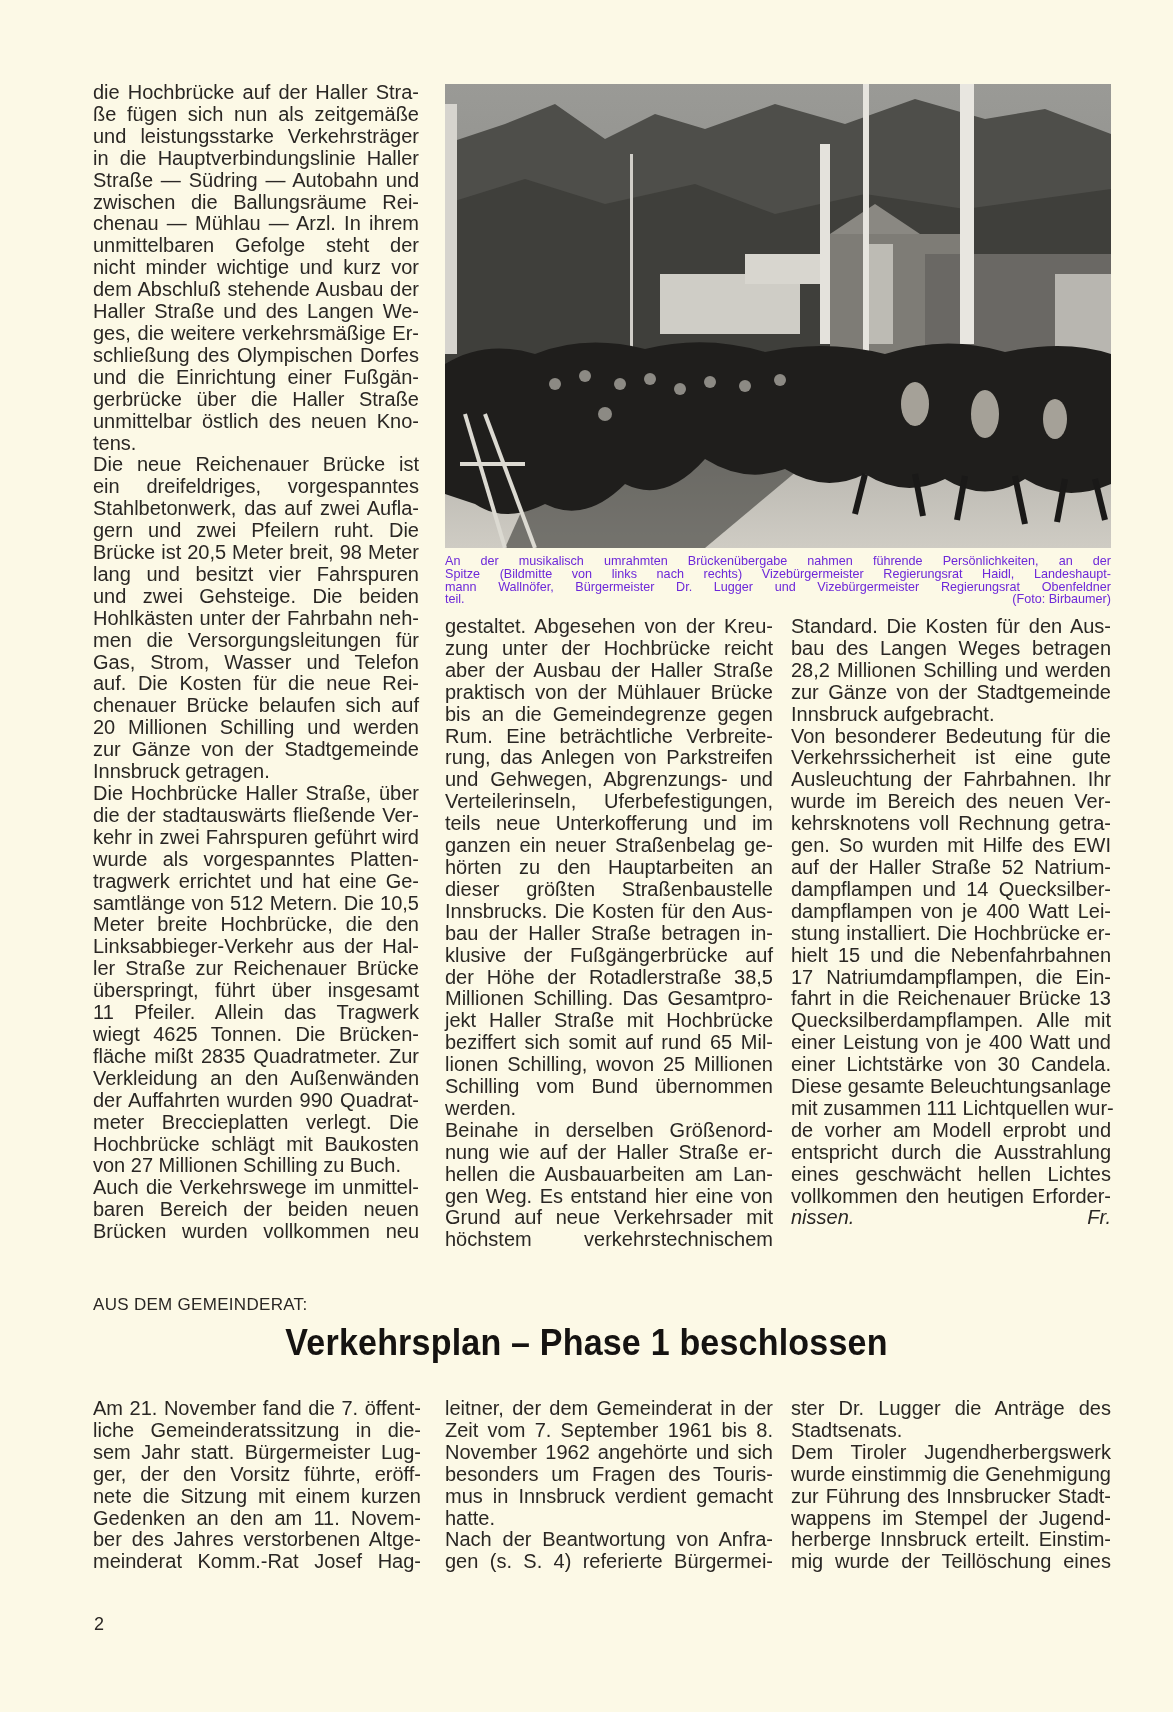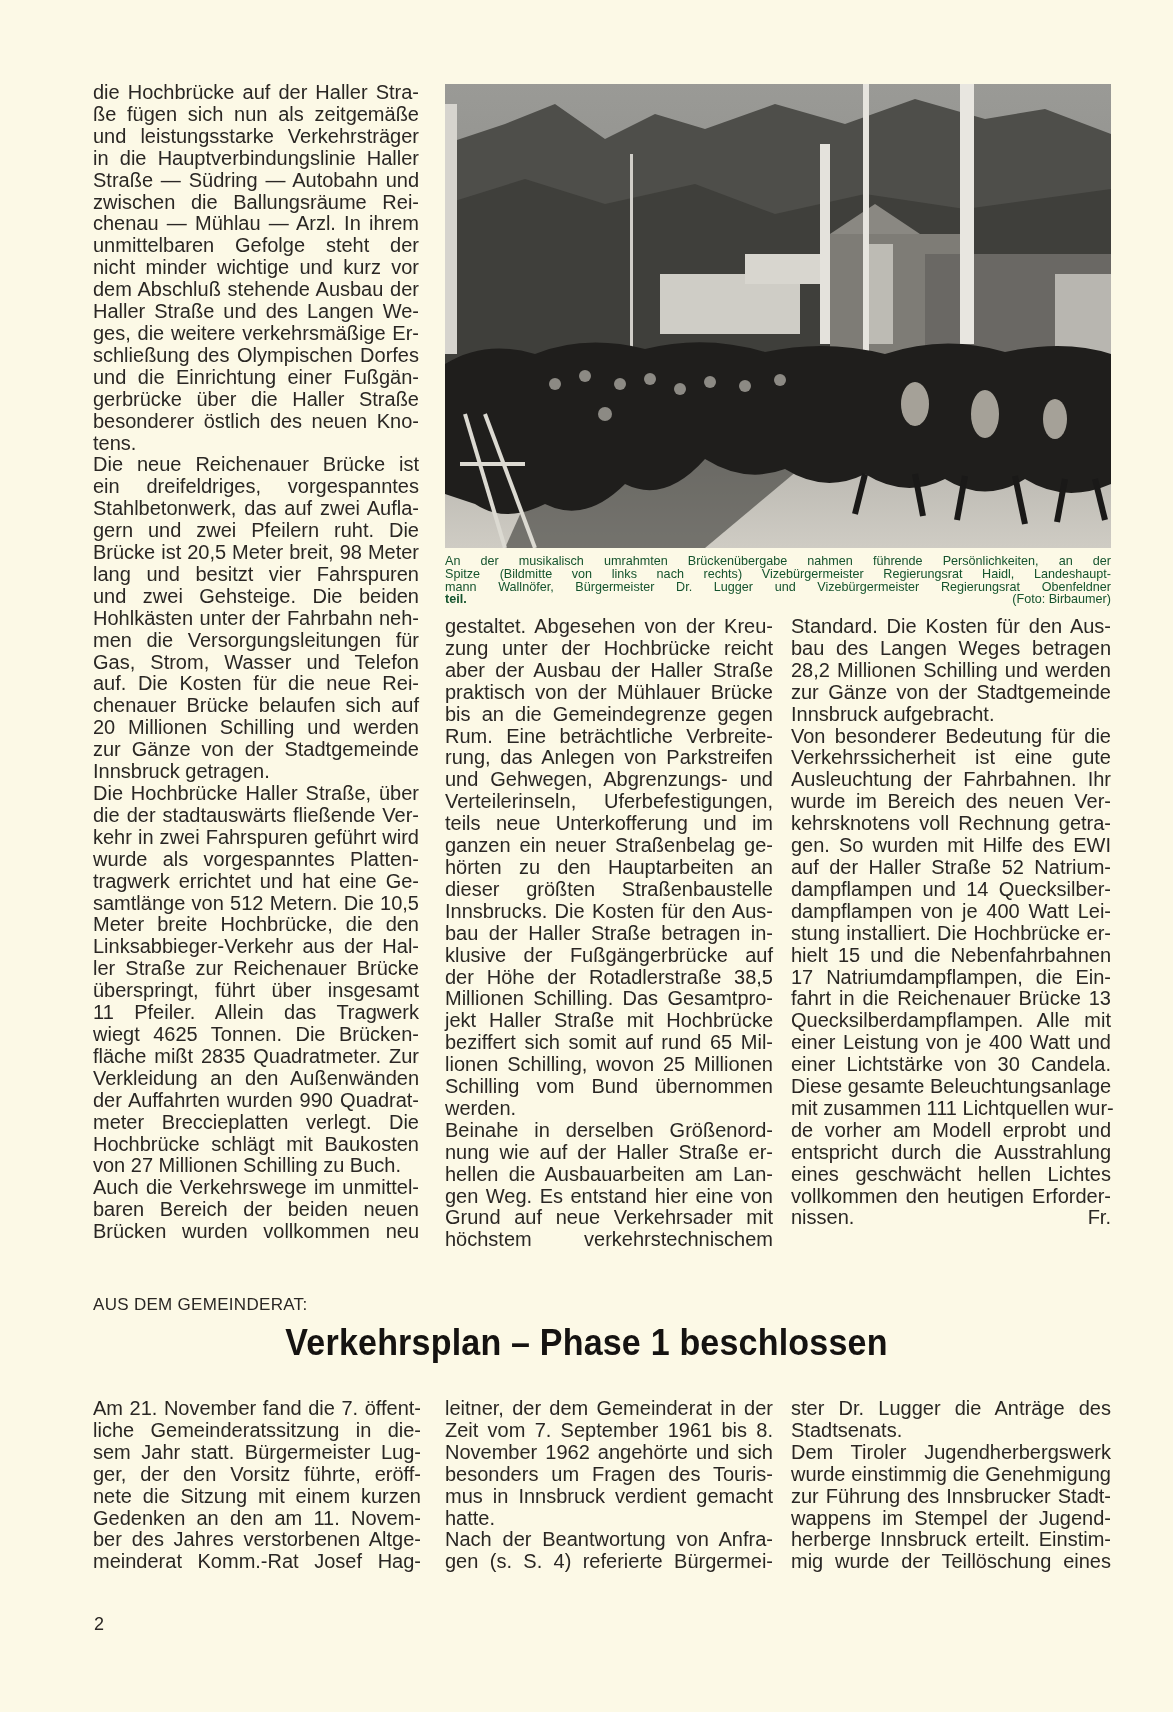--- a/index.html
+++ b/index.html
@@ -22,24 +22,24 @@
   .col .line.last { text-align-last: left; }
   #col1 { left: 93px; top: 82px; width: 326px; }
   #col2 { left: 445px; top: 616px; width: 328px; }
   #col3 { left: 791px; top: 616px; width: 320px; }
   #photo {
     position: absolute; left: 445px; top: 84px; width: 666px; height: 464px;
     overflow: hidden; background: #6b6b68;
   }
   #caption {
     position: absolute; left: 445px; top: 555px; width: 666px;
-    font-size: 12.6px; line-height: 12.8px; color: #14532d;
+    font-size: 12.6px; line-height: 12.8px; color: #6d28d9;
   }
   #caption .line { display: block; text-align: justify; text-align-last: justify; white-space: nowrap; }
-  #caption .line.last { text-align-last: left; font-weight: bold; }
+  #caption .line.last { text-align-last: left; }
   #caption .credit { display: block; text-align: right; margin-top: -12.8px; }
   #kicker {
     position: absolute; left: 93px; top: 1295px;
     font-size: 17px; letter-spacing: 0.3px; color: #2a2724; text-align: center;
   }
   #title {
     position: absolute; left: 0; width: 1173px; top: 1322px; text-align: center;
     font-size: 37px; font-weight: bold; color: #151311; letter-spacing: 0.2px;
     transform: scaleX(0.92);
   }
@@ -62,21 +62,21 @@
     <span class="line">zwischen die Ballungsräume Rei-</span>
     <span class="line">chenau — Mühlau — Arzl. In ihrem</span>
     <span class="line">unmittelbaren Gefolge steht der</span>
     <span class="line">nicht minder wichtige und kurz vor</span>
     <span class="line">dem Abschluß stehende Ausbau der</span>
     <span class="line">Haller Straße und des Langen We-</span>
     <span class="line">ges, die weitere verkehrsmäßige Er-</span>
     <span class="line">schließung des Olympischen Dorfes</span>
     <span class="line">und die Einrichtung einer Fußgän-</span>
     <span class="line">gerbrücke über die Haller Straße</span>
-    <span class="line">besonderer östlich des neuen Kno-</span>
+    <span class="line">unmittelbar östlich des neuen Kno-</span>
     <span class="line last">tens.</span>
     <span class="line">Die neue Reichenauer Brücke ist</span>
     <span class="line">ein dreifeldriges, vorgespanntes</span>
     <span class="line">Stahlbetonwerk, das auf zwei Aufla-</span>
     <span class="line">gern und zwei Pfeilern ruht. Die</span>
     <span class="line">Brücke ist 20,5 Meter breit, 98 Meter</span>
     <span class="line">lang und besitzt vier Fahrspuren</span>
     <span class="line">und zwei Gehsteige. Die beiden</span>
     <span class="line">Hohlkästen unter der Fahrbahn neh-</span>
     <span class="line">men die Versorgungsleitungen für</span>
@@ -243,21 +243,21 @@
     <span class="line">fahrt in die Reichenauer Brücke 13</span>
     <span class="line">Quecksilberdampflampen. Alle mit</span>
     <span class="line">einer Leistung von je 400 Watt und</span>
     <span class="line">einer Lichtstärke von 30 Candela.</span>
     <span class="line">Diese gesamte Beleuchtungsanlage</span>
     <span class="line">mit zusammen 111 Lichtquellen wur-</span>
     <span class="line">de vorher am Modell erprobt und</span>
     <span class="line">entspricht durch die Ausstrahlung</span>
     <span class="line">eines geschwächt hellen Lichtes</span>
     <span class="line">vollkommen den heutigen Erforder-</span>
-    <span class="line" style="display: flex; justify-content: space-between;">
+    <span class="line" style="display: flex; justify-content: space-between; font-style: italic;">
       <span>nissen.</span>
       <span>Fr.</span>
     </span>
   </div>
 
 <div id="bcol1" class="col">
     <span class="line">Am 21. November fand die 7. öffent-</span>
     <span class="line">liche Gemeinderatssitzung in die-</span>
     <span class="line">sem Jahr statt. Bürgermeister Lug-</span>
     <span class="line">ger, der den Vorsitz führte, eröff-</span>

